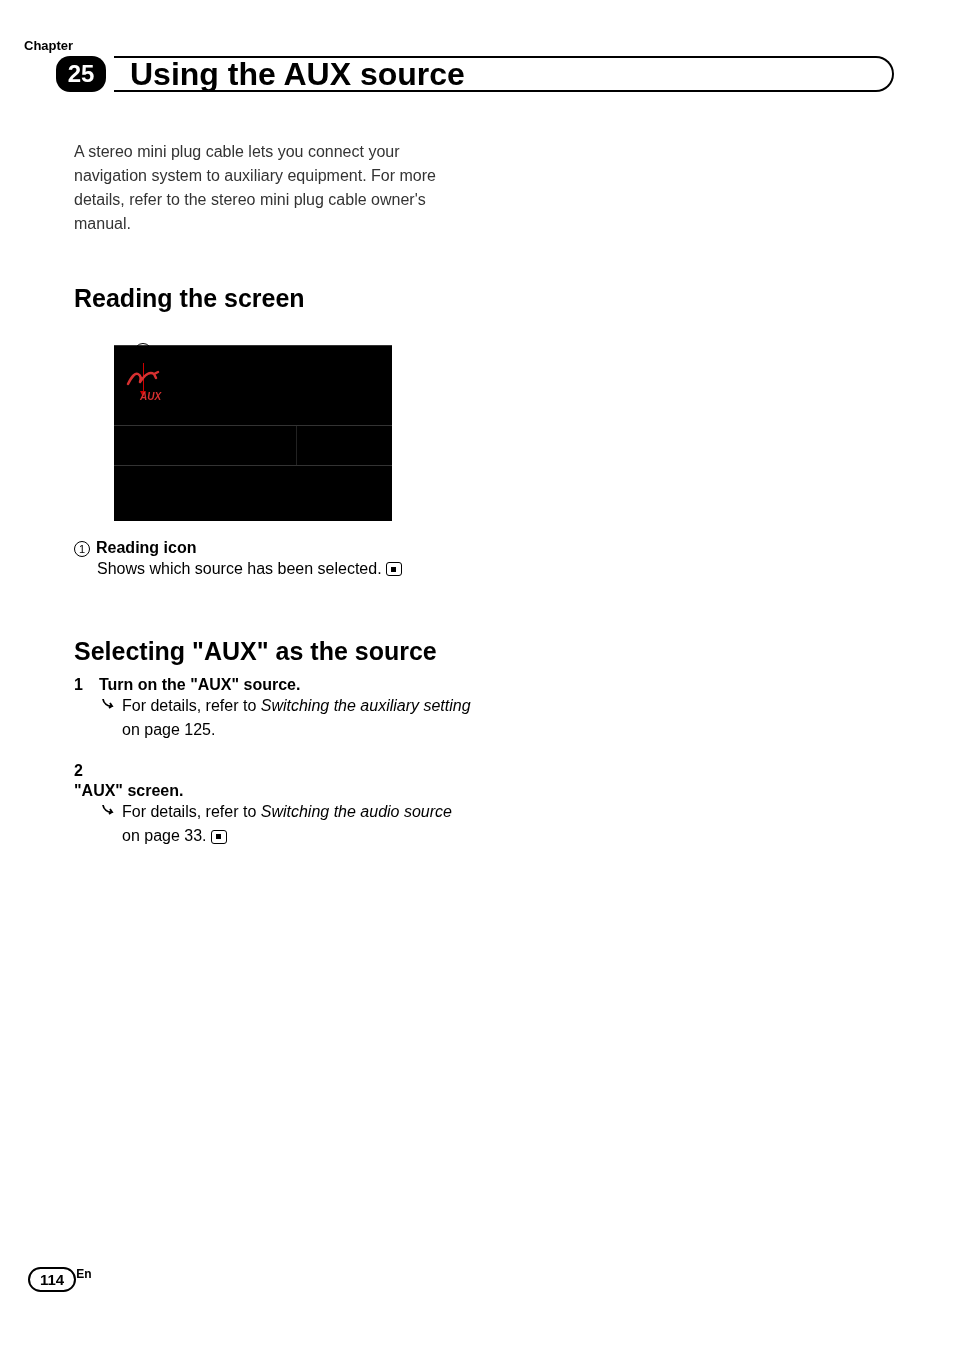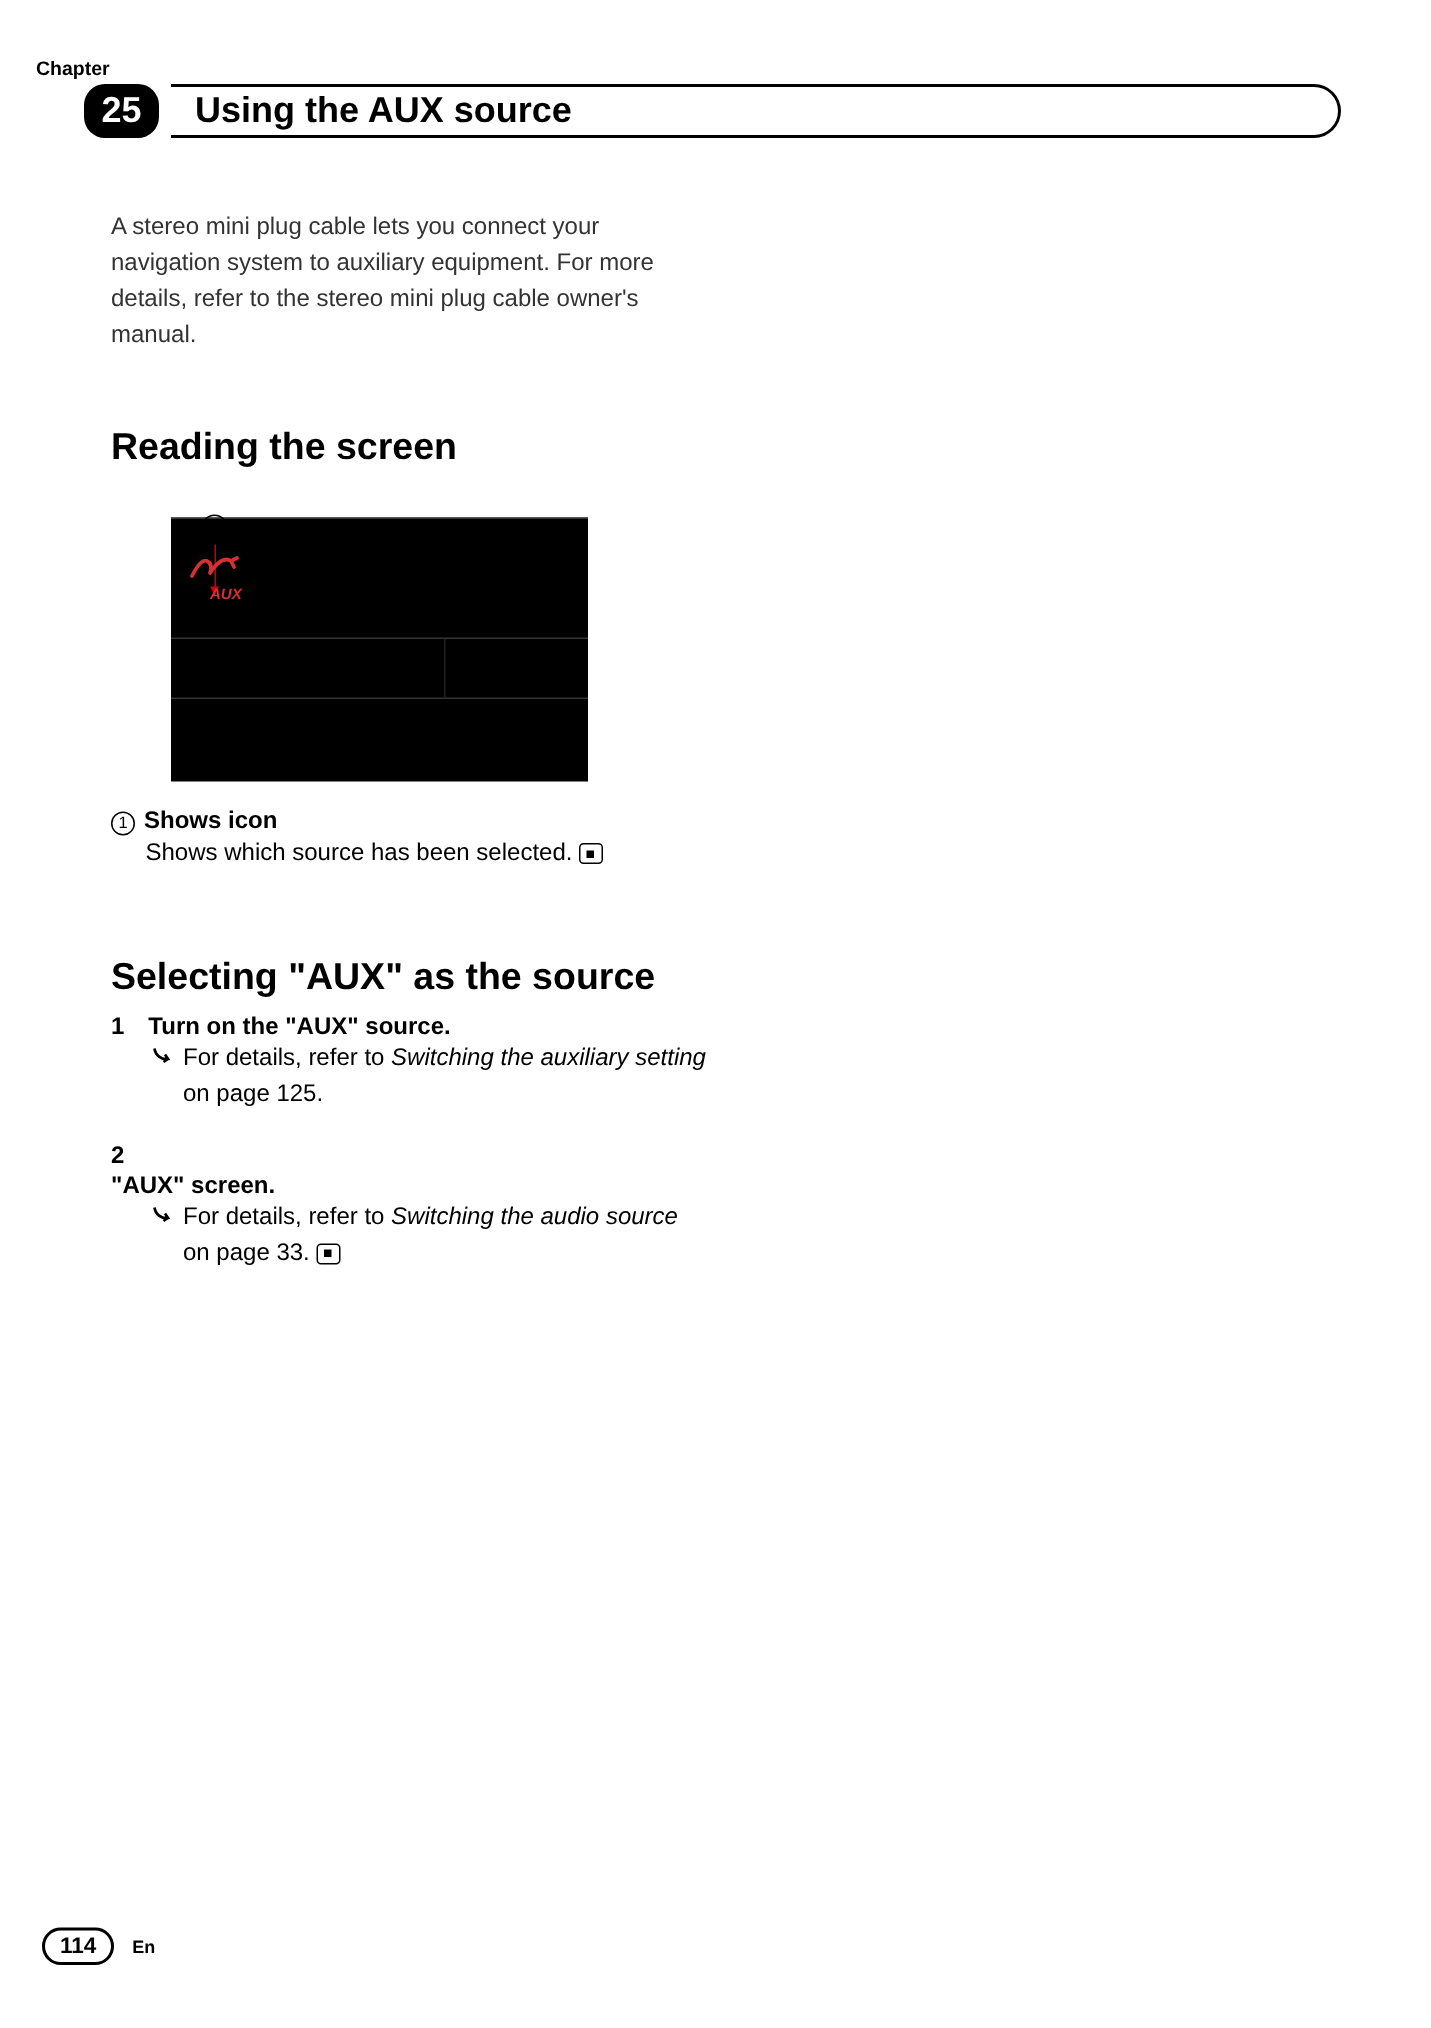--- a/index.html
+++ b/index.html
@@ -45,21 +45,21 @@
       margin-left: 8px;
       border: 2px solid black;
       border-left: none;
       border-radius: 0 20px 20px 0;
       padding: 4px 16px;
       height: 36px;
       display: flex;
       align-items: center;
     }
     .chapter-title {
-      font-size: 24px;
+      font-size: 32px;
       font-weight: bold;
     }
     .content {
       position: absolute;
       top: 140px;
       left: 74px;
       width: 400px;
     }
     .intro-para {
       font-size: 16px;
@@ -239,25 +239,25 @@
     }
     .step2-line1 {
       display: flex;
       gap: 16px;
     }
     .step2-cont {
       margin-top: 2px;
     }
     .page-footer {
       position: absolute;
-      bottom: 42px;
+      bottom: 60px;
       left: 28px;
       display: flex;
-      align-items: center;
-      gap: 12px;
+      align-items: flex-start;
+      gap: 0;
     }
     .page-num {
       border: 2px solid black;
       border-radius: 14px;
       padding: 2px 10px;
       font-weight: bold;
       font-size: 15px;
     }
     .page-lang {
       font-size: 12px;
@@ -296,21 +296,21 @@
       <div class="screenshot-section screenshot-mid">
         <div class="screenshot-mid-left"></div>
       </div>
       <div class="screenshot-section screenshot-bottom"></div>
     </div>
   </div>
 
   <div class="legend">
     <div class="legend-row">
       <div class="legend-num">1</div>
-      <span class="legend-title">Shows icon</span>
+      <span class="legend-title">Reading icon</span>
     </div>
     <div class="legend-desc">
       <span>Shows which source has been selected.</span>
       <span class="end-mark"></span>
     </div>
   </div>
 
   <h2 class="section-heading-2">
     <span>Selecting "</span><span class="sans-inline">AUX</span><span>" as the source</span>
   </h2>

